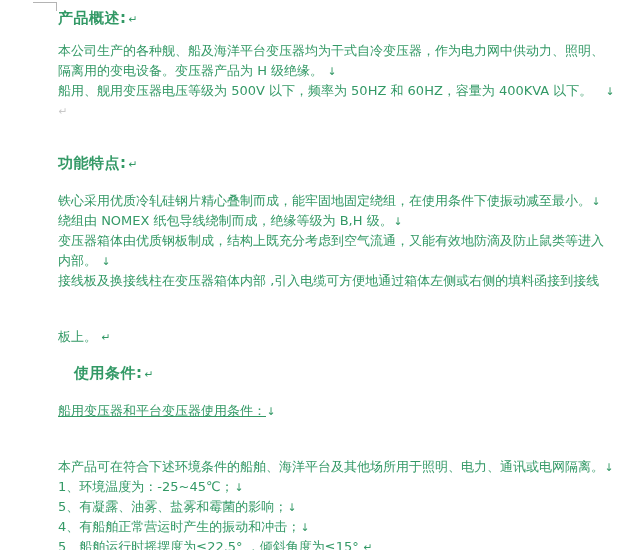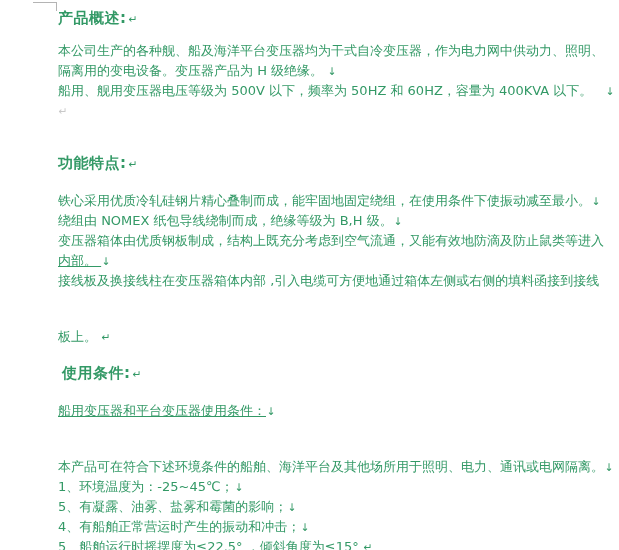--- a/index.html
+++ b/index.html
@@ -37,21 +37,21 @@
     white-space: pre;
   }
   .mark {
     font-size: 12px;
     display: inline-block;
     transform: scale(0.9);
   }
   
   #sec-overview .heading      { margin: 0 0 10px 0; }
   #sec-features .heading      { margin: 11px 0 15px 0; }
-  #sec-conditions .heading    { margin: 14px 0 15px 4px; }
+  #sec-conditions .heading    { margin: 14px 0 15px 16px; }
   #sec-certificates .heading  { margin: 16px 0 15px 0; }
   
   .faint { }
   
   .cropmark-h {
     position: absolute;
     height: 1px;
     background: #b4b4b4;
   }
   .cropmark-v {
@@ -72,21 +72,21 @@
       <div class="line" style="color: rgb(51, 153, 102);"><span>本公司生产的各种舰、船及海洋平台变压器均为干式自冷变压器，作为电力网中供动力、照明、</span></div>
       <div class="line" style="color: rgb(51, 153, 102);"><span>隔离用的变电设备。变压器产品为 H 级绝缘。 </span><span class="mark" style="color: rgb(51, 153, 102);">↓</span></div>
       <div class="line" style="color: rgb(51, 153, 102);"><span>船用、舰用变压器电压等级为 500V 以下，频率为 50HZ 和 60HZ，容量为 400KVA 以下。   </span><span class="mark" style="color: rgb(51, 153, 102);">↓</span></div>
       <div class="line" style="color: rgb(51, 153, 102);"><span></span><span class="mark faint" style="color: rgb(201, 201, 201);">↵</span></div>
     </section>
     <section id="sec-features">
       <div class="heading" style="color: rgb(51, 153, 102); margin-top: 30px;"><span>功能特点:</span><span class="mark">↵</span></div>
       <div class="line" style="color: rgb(51, 153, 102);"><span>铁心采用优质冷轧硅钢片精心叠制而成，能牢固地固定绕组，在使用条件下使振动减至最小。</span><span class="mark" style="color: rgb(51, 153, 102);">↓</span></div>
       <div class="line" style="color: rgb(51, 153, 102);"><span>绕组由 NOMEX 纸包导线绕制而成，绝缘等级为 B,H 级。</span><span class="mark" style="color: rgb(51, 153, 102);">↓</span></div>
       <div class="line" style="color: rgb(51, 153, 102);"><span>变压器箱体由优质钢板制成，结构上既充分考虑到空气流通，又能有效地防滴及防止鼠类等进入</span></div>
-      <div class="line" style="color: rgb(51, 153, 102); text-decoration: underline;"><span>内部。 </span><span class="mark" style="color: rgb(51, 153, 102);">↓</span></div>
+      <div class="line" style="color: rgb(51, 153, 102);"><span>内部。 </span><span class="mark" style="color: rgb(51, 153, 102);">↓</span></div>
       <div class="line" style="color: rgb(51, 153, 102);"><span>接线板及换接线柱在变压器箱体内部 ,引入电缆可方便地通过箱体左侧或右侧的填料函接到接线</span></div>
       <div class="line" style="color: rgb(51, 153, 102); margin-top: 36px;"><span>板上。 </span><span class="mark" style="color: rgb(51, 153, 102);">↵</span></div>
     </section>
     <section id="sec-conditions">
       <div class="heading" style="color: rgb(51, 153, 102);"><span>使用条件:</span><span class="mark">↵</span></div>
       <div class="line" style="color: rgb(51, 153, 102); text-decoration: underline;"><span>船用变压器和平台变压器使用条件：</span><span class="mark" style="color: rgb(51, 153, 102);">↓</span></div>
       <div class="line" style="color: rgb(51, 153, 102); margin-top: 36px;"><span>本产品可在符合下述环境条件的船舶、海洋平台及其他场所用于照明、电力、通讯或电网隔离。</span><span class="mark" style="color: rgb(51, 153, 102);">↓</span></div>
       <div class="line" style="color: rgb(51, 153, 102);"><span>1、环境温度为：-25~45℃；</span><span class="mark" style="color: rgb(51, 153, 102);">↓</span></div>
       <div class="line" style="color: rgb(51, 153, 102);"><span>5、有凝露、油雾、盐雾和霉菌的影响；</span><span class="mark" style="color: rgb(51, 153, 102);">↓</span></div>
       <div class="line" style="color: rgb(51, 153, 102);"><span>4、有船舶正常营运时产生的振动和冲击；</span><span class="mark" style="color: rgb(51, 153, 102);">↓</span></div>

